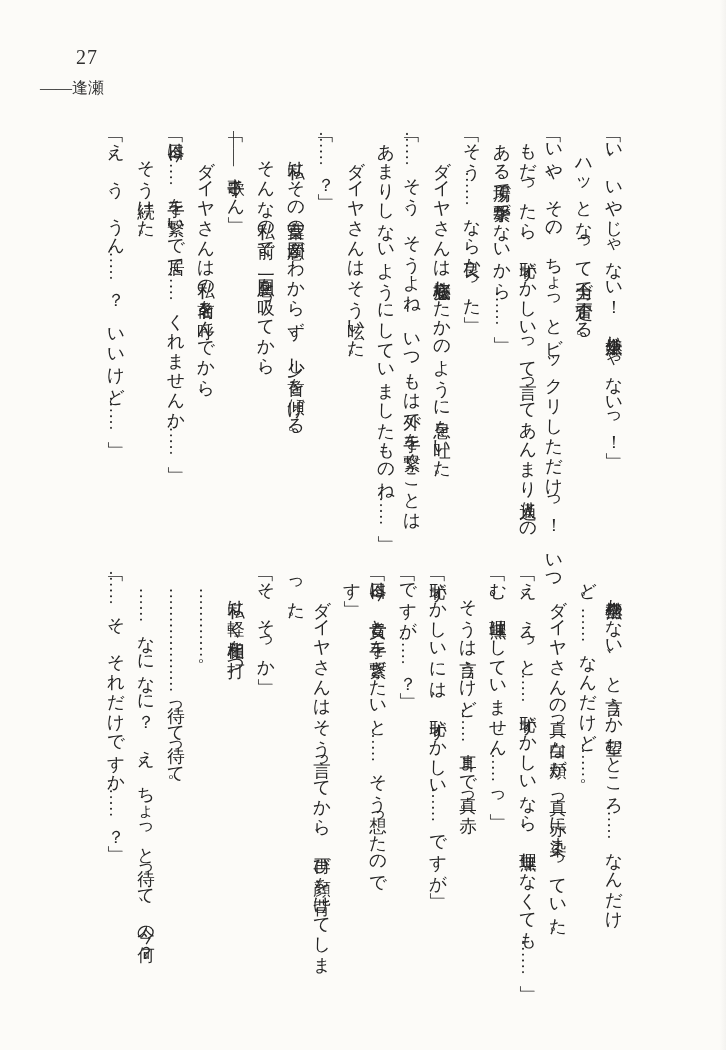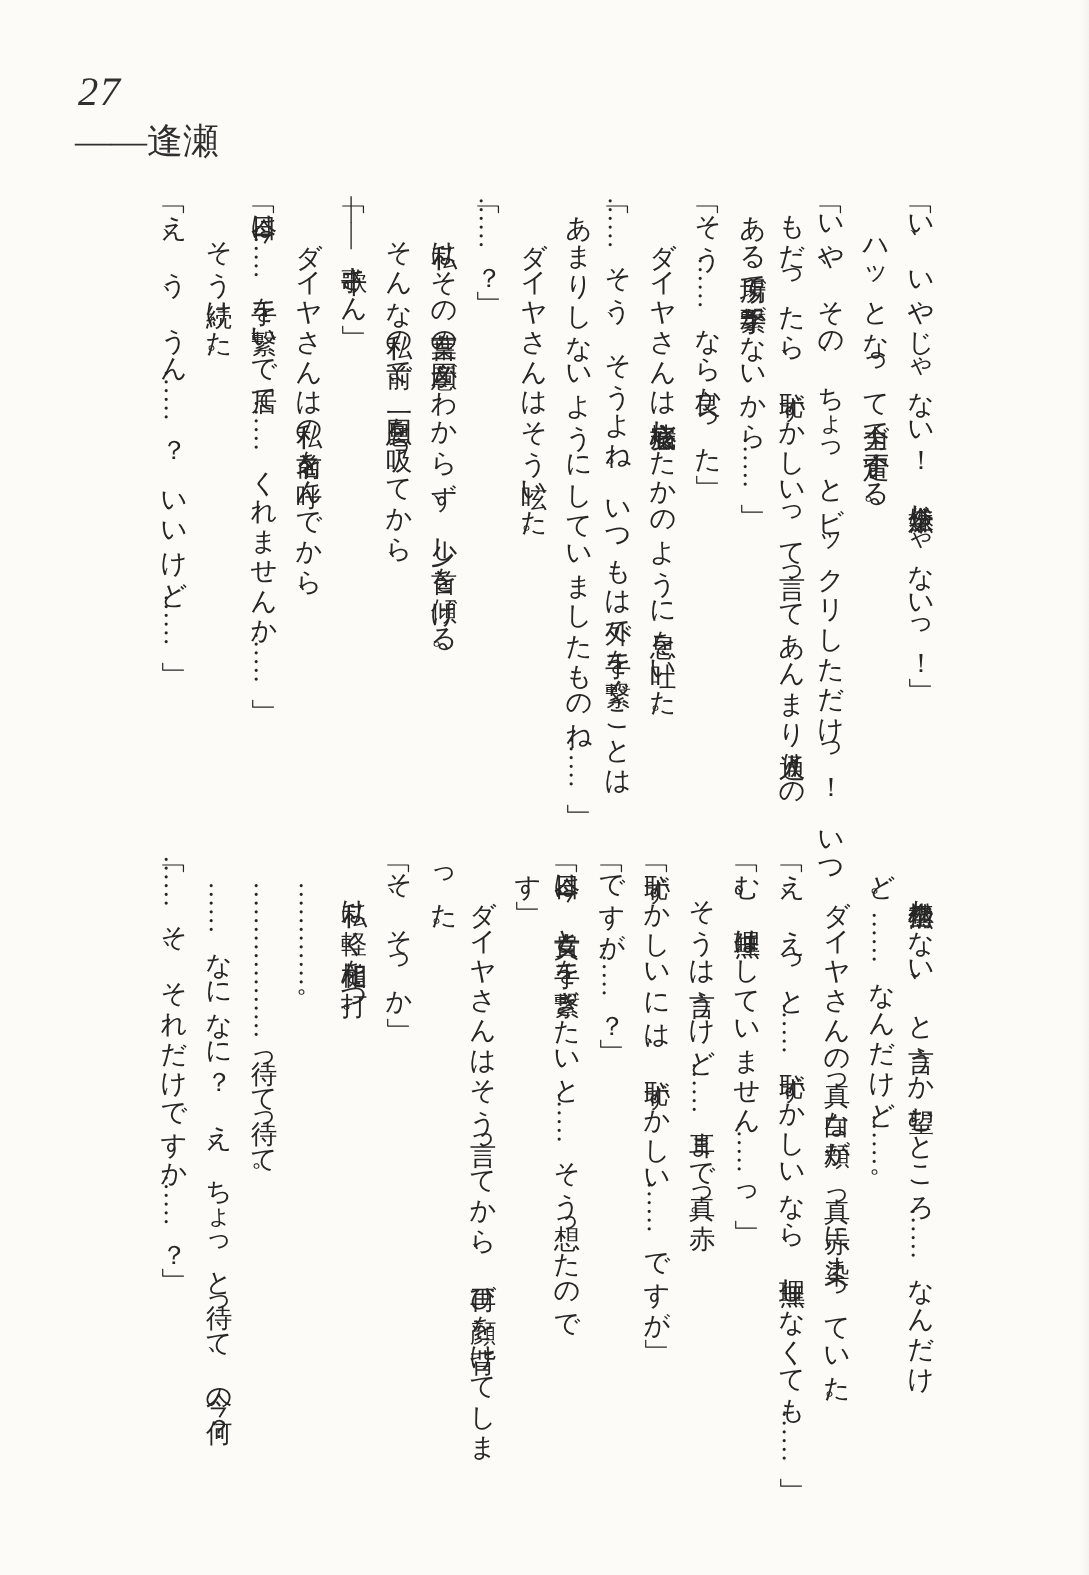--- a/index.html
+++ b/index.html
@@ -15,32 +15,31 @@
     font-family: "Liberation Serif", "DejaVu Serif", serif;
     color: #2a2a2a;
   }
   .page {
     position: absolute;
     inset: 0;
     background: linear-gradient(to left, #f4f3f0 0px, #fcfbf8 6px);
   }
   .page-number {
     position: absolute;
-    left: 52px;
+    left: 76px;
     top: 46px;
-    font-size: 27px;
+    font-size: 20px;
     letter-spacing: 1px;
     color: #2f2f2f;
-    font-style: italic;
   }
   .running-header {
     position: absolute;
-    left: 50px;
+    left: 40px;
     top: 78px;
-    font-size: 24px;
+    font-size: 16px;
     color: #2f2f2f;
     white-space: nowrap;
   }
   .vblock {
     position: absolute;
     right: 99px;
     writing-mode: vertical-rl;
     text-orientation: mixed;
     font-size: 17.5px;
     line-height: 26px;

